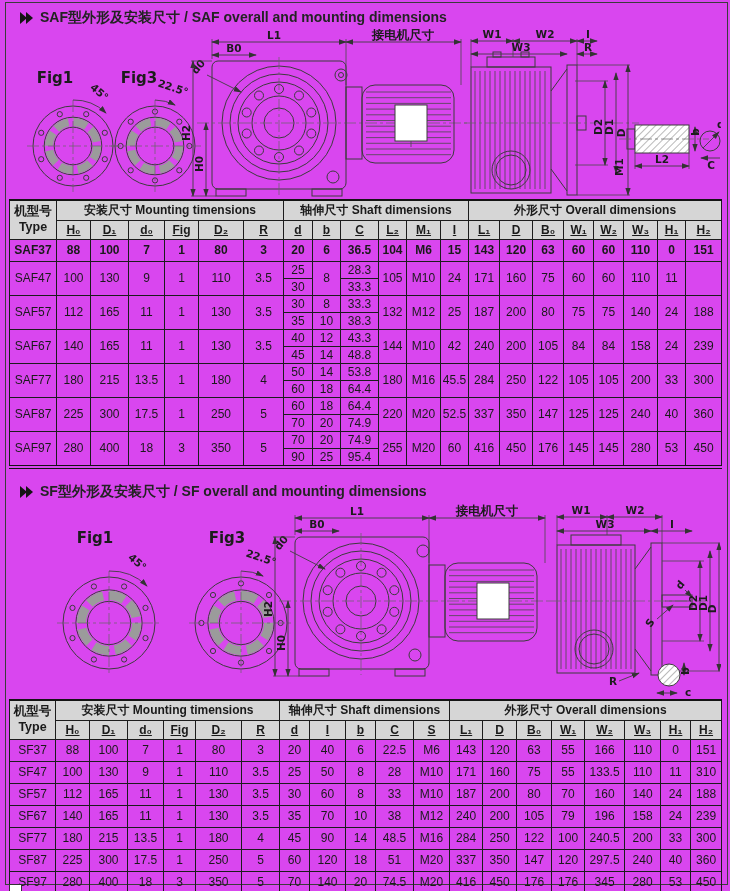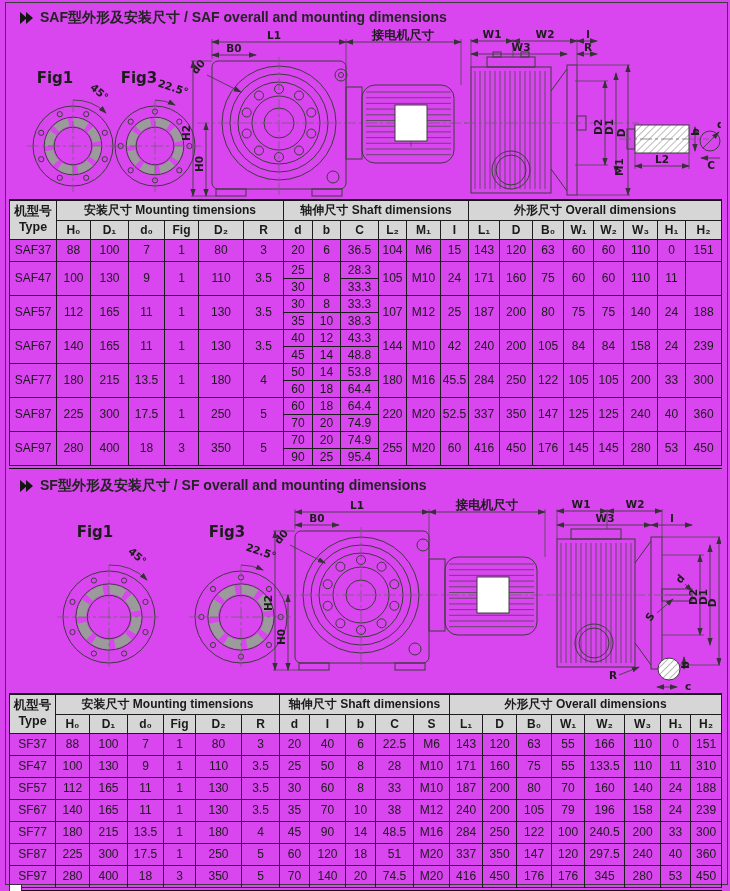--- a/index.html
+++ b/index.html
@@ -9,24 +9,24 @@
   .content{position:relative;padding:0 9px;}
   .section-title{display:flex;align-items:center;gap:7px;margin:9px 0 2px 10px;
                  font-size:14px;font-weight:bold;color:#232323;}
   .title-icon{display:inline-block;line-height:0;}
   table{border-collapse:collapse;table-layout:fixed;width:712px;
         border:1px solid #141414;border-top:2.5px solid #141414;border-bottom:4px double #141414;}
   th,td{border:1px solid #1c1c1c;text-align:center;vertical-align:middle;padding:0;
         font-size:12px;line-height:1.05;white-space:nowrap;overflow:hidden;}
   thead th{background:#d6d6d6;font-weight:bold;}
   th.grp{font-size:12px;height:19px;}
-  th.colh{height:18px;font-size:12px;}
+  th.colh{height:18px;font-size:12px;text-decoration:underline;}
   th.type-h{font-size:12.5px;}
   th.type-h div{line-height:1.25;}
-  tr.r1 td{height:21px;}
+  tr.r1 td{height:21px;font-weight:bold;}
   tr.r2 td{height:16px;}
   #sf-table tbody td{height:21px;}
   svg{display:block;}
   svg text{stroke:none;fill:#1c1c1c;}
   .figtext{font:bold 15px "DejaVu Sans",sans-serif;}
   .dimtext{font:bold 10.5px "DejaVu Sans",sans-serif;}
   .cjk{font:bold 12.5px "Liberation Sans",sans-serif;}
   .cl{stroke:#666;stroke-width:0.7;stroke-dasharray:12 3 3 3;}
   .dim{stroke:#3f3f3f;stroke-width:0.9;}
   .thin{stroke:#4a4a4a;stroke-width:0.8;}
@@ -346,21 +346,21 @@
             <td rowspan="2">SAF57</td>
             <td rowspan="2">112</td>
             <td rowspan="2">165</td>
             <td rowspan="2">11</td>
             <td rowspan="2">1</td>
             <td rowspan="2">130</td>
             <td rowspan="2">3.5</td>
             <td>30</td>
             <td>8</td>
             <td>33.3</td>
-            <td rowspan="2">107</td>
+            <td rowspan="2">132</td>
             <td rowspan="2">M12</td>
             <td rowspan="2">25</td>
             <td rowspan="2">187</td>
             <td rowspan="2">200</td>
             <td rowspan="2">80</td>
             <td rowspan="2">75</td>
             <td rowspan="2">75</td>
             <td rowspan="2">140</td>
             <td rowspan="2">24</td>
             <td rowspan="2">188</td>
@@ -478,21 +478,21 @@
             <td rowspan="2">450</td>
           </tr>
           <tr class="r2">
             <td>90</td>
             <td>25</td>
             <td>95.4</td>
           </tr>
         </tbody>
       </table>
 
-    <div class="section-title" style="margin-top:8px;">
+    <div class="section-title" style="margin-top:14px;">
       <span class="title-icon">
         <svg width="14" height="14" viewBox="0 0 14 14">
             <polygon points="1,1 8,7 1,13" fill="#141414"></polygon>
             <polygon points="7,1 14,7 7,13" fill="#141414"></polygon>
           </svg>
       </span>
       <span>SF型外形及安装尺寸 / SF overall and mounting dimensions</span>
     </div>
 
     <svg width="712" height="196" viewBox="0 0 712 196">

